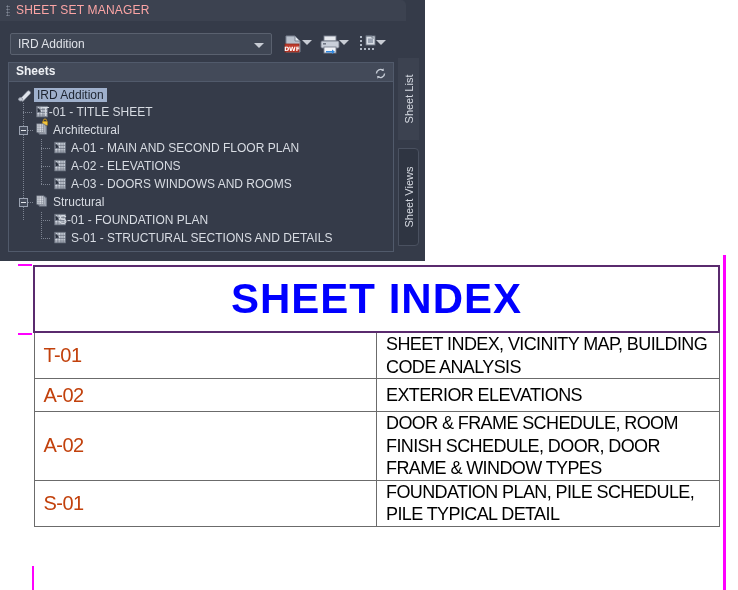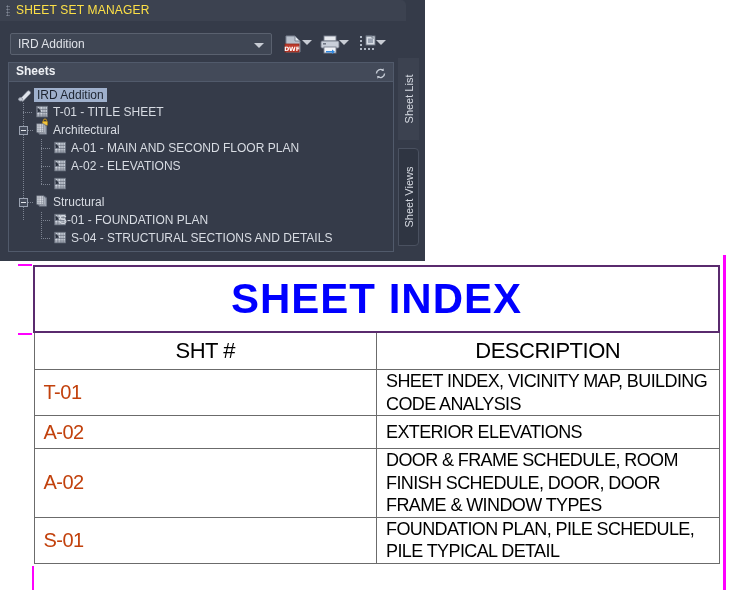--- a/index.html
+++ b/index.html
@@ -134,21 +134,21 @@
     background-image:
       radial-gradient(#8d94a3 45%, transparent 50%);
     background-size: 3px 3px;
     background-repeat: repeat;
     opacity: 0.85;
   }
   .ssm-title-text {
     position: absolute;
     left: 16px; top: 3px;
     font-size: 12px;
-    color: #fde047;
+    color: #fca5a5;
     letter-spacing: 0.2px;
     white-space: nowrap;
   }
 
   .ssm-toolbar {
     position: absolute;
     left: 0; top: 21px;
     width: 425px; height: 39px;
     background: #353b49;
   }
@@ -309,28 +309,20 @@
     <div class="magenta-v-right"></div>
     <div class="magenta-tick" style="top:264px;"></div>
     <div class="magenta-tick" style="top:333px;"></div>
     <div class="magenta-v-left-bottom"></div>
 
     <table class="sheet-index">
       <tbody id="sheet-index-body">
         <tr>
           <td class="si-title-cell" colspan="2">
             <span class="si-title-text">SHEET INDEX</span>
-          </td>
-        </tr>
-        <tr>
-          <td class="si-head-cell si-col-sht">
-            <span class="si-head-text">SHT #</span>
-          </td>
-          <td class="si-head-cell">
-            <span class="si-head-text">DESCRIPTION</span>
           </td>
         </tr>
       <tr class="si-row">
             <td class="si-col-sht">
               <span class="si-sht-text">T-01</span>
             </td>
             <td>
               <span class="si-desc-text">SHEET INDEX,  VICINITY MAP, BUILDING CODE ANALYSIS</span>
             </td>
           </tr>
@@ -467,21 +459,21 @@
         </g>
         <path d="M2.2 2.2 L6.6 7.4 L2.2 8.2 z" fill="#2c3340"></path>
       </svg>
     </div>
     <div style="position:absolute; left:41px; top:112px; width:8px; height:8px;">
       <svg width="8" height="8" viewBox="0 0 10 10">
         <path d="M3 4.3 v-1.1 a2 2 0 0 1 4 0 v1.1" fill="none" stroke="#e0a81c" stroke-width="1.1"></path>
         <rect x="1.8" y="4.2" width="6.4" height="5" rx="0.7" fill="#f2c43c" stroke="#a87d10" stroke-width="0.7"></rect>
       </svg>
     </div>
-    <div class="tree-label" style="left:53px; top:105px;">T-01 - TITLE SHEET</div>
+    <div class="tree-label" style="left:42px; top:105px;">T-01 - TITLE SHEET</div>
 
     <div class="ic" style="left:35px; top:123px;">
       <svg width="15" height="14" viewBox="0 0 16 16">
         <rect x="4.5" y="3.2" width="8" height="9.5" fill="#c6ccd6" stroke="#6e7583" stroke-width="0.9"></rect>
         <rect x="3" y="2" width="8" height="9.5" fill="#d6dbe3" stroke="#6e7583" stroke-width="0.9"></rect>
         <rect x="1.5" y="1" width="8" height="9.5" fill="#e3e7ed" stroke="#6e7583" stroke-width="0.9"></rect>
         <g stroke="#767d8b" stroke-width="0.6">
           <line x1="1.5" y1="3.5" x2="9.5" y2="3.5"></line>
           <line x1="1.5" y1="6" x2="9.5" y2="6"></line>
           <line x1="1.5" y1="8.3" x2="9.5" y2="8.3"></line>
@@ -531,20 +523,21 @@
           <line x1="1.5" y1="5" x2="13.5" y2="5"></line>
             <line x1="1.5" y1="8.5" x2="13.5" y2="8.5"></line>
           <line x1="1.5" y1="11.5" x2="13.5" y2="11.5"></line>
             <line x1="5" y1="1.5" x2="5" y2="13.5"></line>
           <line x1="8.5" y1="1.5" x2="8.5" y2="13.5"></line>
             <line x1="11" y1="1.5" x2="11" y2="13.5"></line>
         </g>
         <path d="M2.2 2.2 L6.6 7.4 L2.2 8.2 z" fill="#2c3340"></path>
       </svg>
     </div>
+    <div class="tree-label" style="left:71px; top:177px;">A-03 - DOORS WINDOWS AND ROOMS</div>
 
     <div class="ic" style="left:35px; top:195px;">
       <svg width="15" height="14" viewBox="0 0 16 16">
         <rect x="4.5" y="3.2" width="8" height="9.5" fill="#c6ccd6" stroke="#6e7583" stroke-width="0.9"></rect>
         <rect x="3" y="2" width="8" height="9.5" fill="#d6dbe3" stroke="#6e7583" stroke-width="0.9"></rect>
         <rect x="1.5" y="1" width="8" height="9.5" fill="#e3e7ed" stroke="#6e7583" stroke-width="0.9"></rect>
         <g stroke="#767d8b" stroke-width="0.6">
           <line x1="1.5" y1="3.5" x2="9.5" y2="3.5"></line>
             <line x1="1.5" y1="6" x2="9.5" y2="6"></line>
           <line x1="1.5" y1="8.3" x2="9.5" y2="8.3"></line>
@@ -578,21 +571,21 @@
           <line x1="1.5" y1="5" x2="13.5" y2="5"></line>
             <line x1="1.5" y1="8.5" x2="13.5" y2="8.5"></line>
           <line x1="1.5" y1="11.5" x2="13.5" y2="11.5"></line>
             <line x1="5" y1="1.5" x2="5" y2="13.5"></line>
           <line x1="8.5" y1="1.5" x2="8.5" y2="13.5"></line>
             <line x1="11" y1="1.5" x2="11" y2="13.5"></line>
         </g>
         <path d="M2.2 2.2 L6.6 7.4 L2.2 8.2 z" fill="#2c3340"></path>
       </svg>
     </div>
-    <div class="tree-label" style="left:71px; top:231px;">S-04 - STRUCTURAL SECTIONS AND DETAILS</div>
+    <div class="tree-label" style="left:71px; top:231px;">S-01 - STRUCTURAL SECTIONS AND DETAILS</div>
 
     <div class="vtab vtab-active" style="left:398px; top:58px; height:82px;">
       <span class="vtab-text">Sheet List</span>
     </div>
     <div class="vtab vtab-inactive" style="left:398px; top:148px; height:98px;">
       <span class="vtab-text">Sheet Views</span>
     </div>
 
   </div>
 </div>

